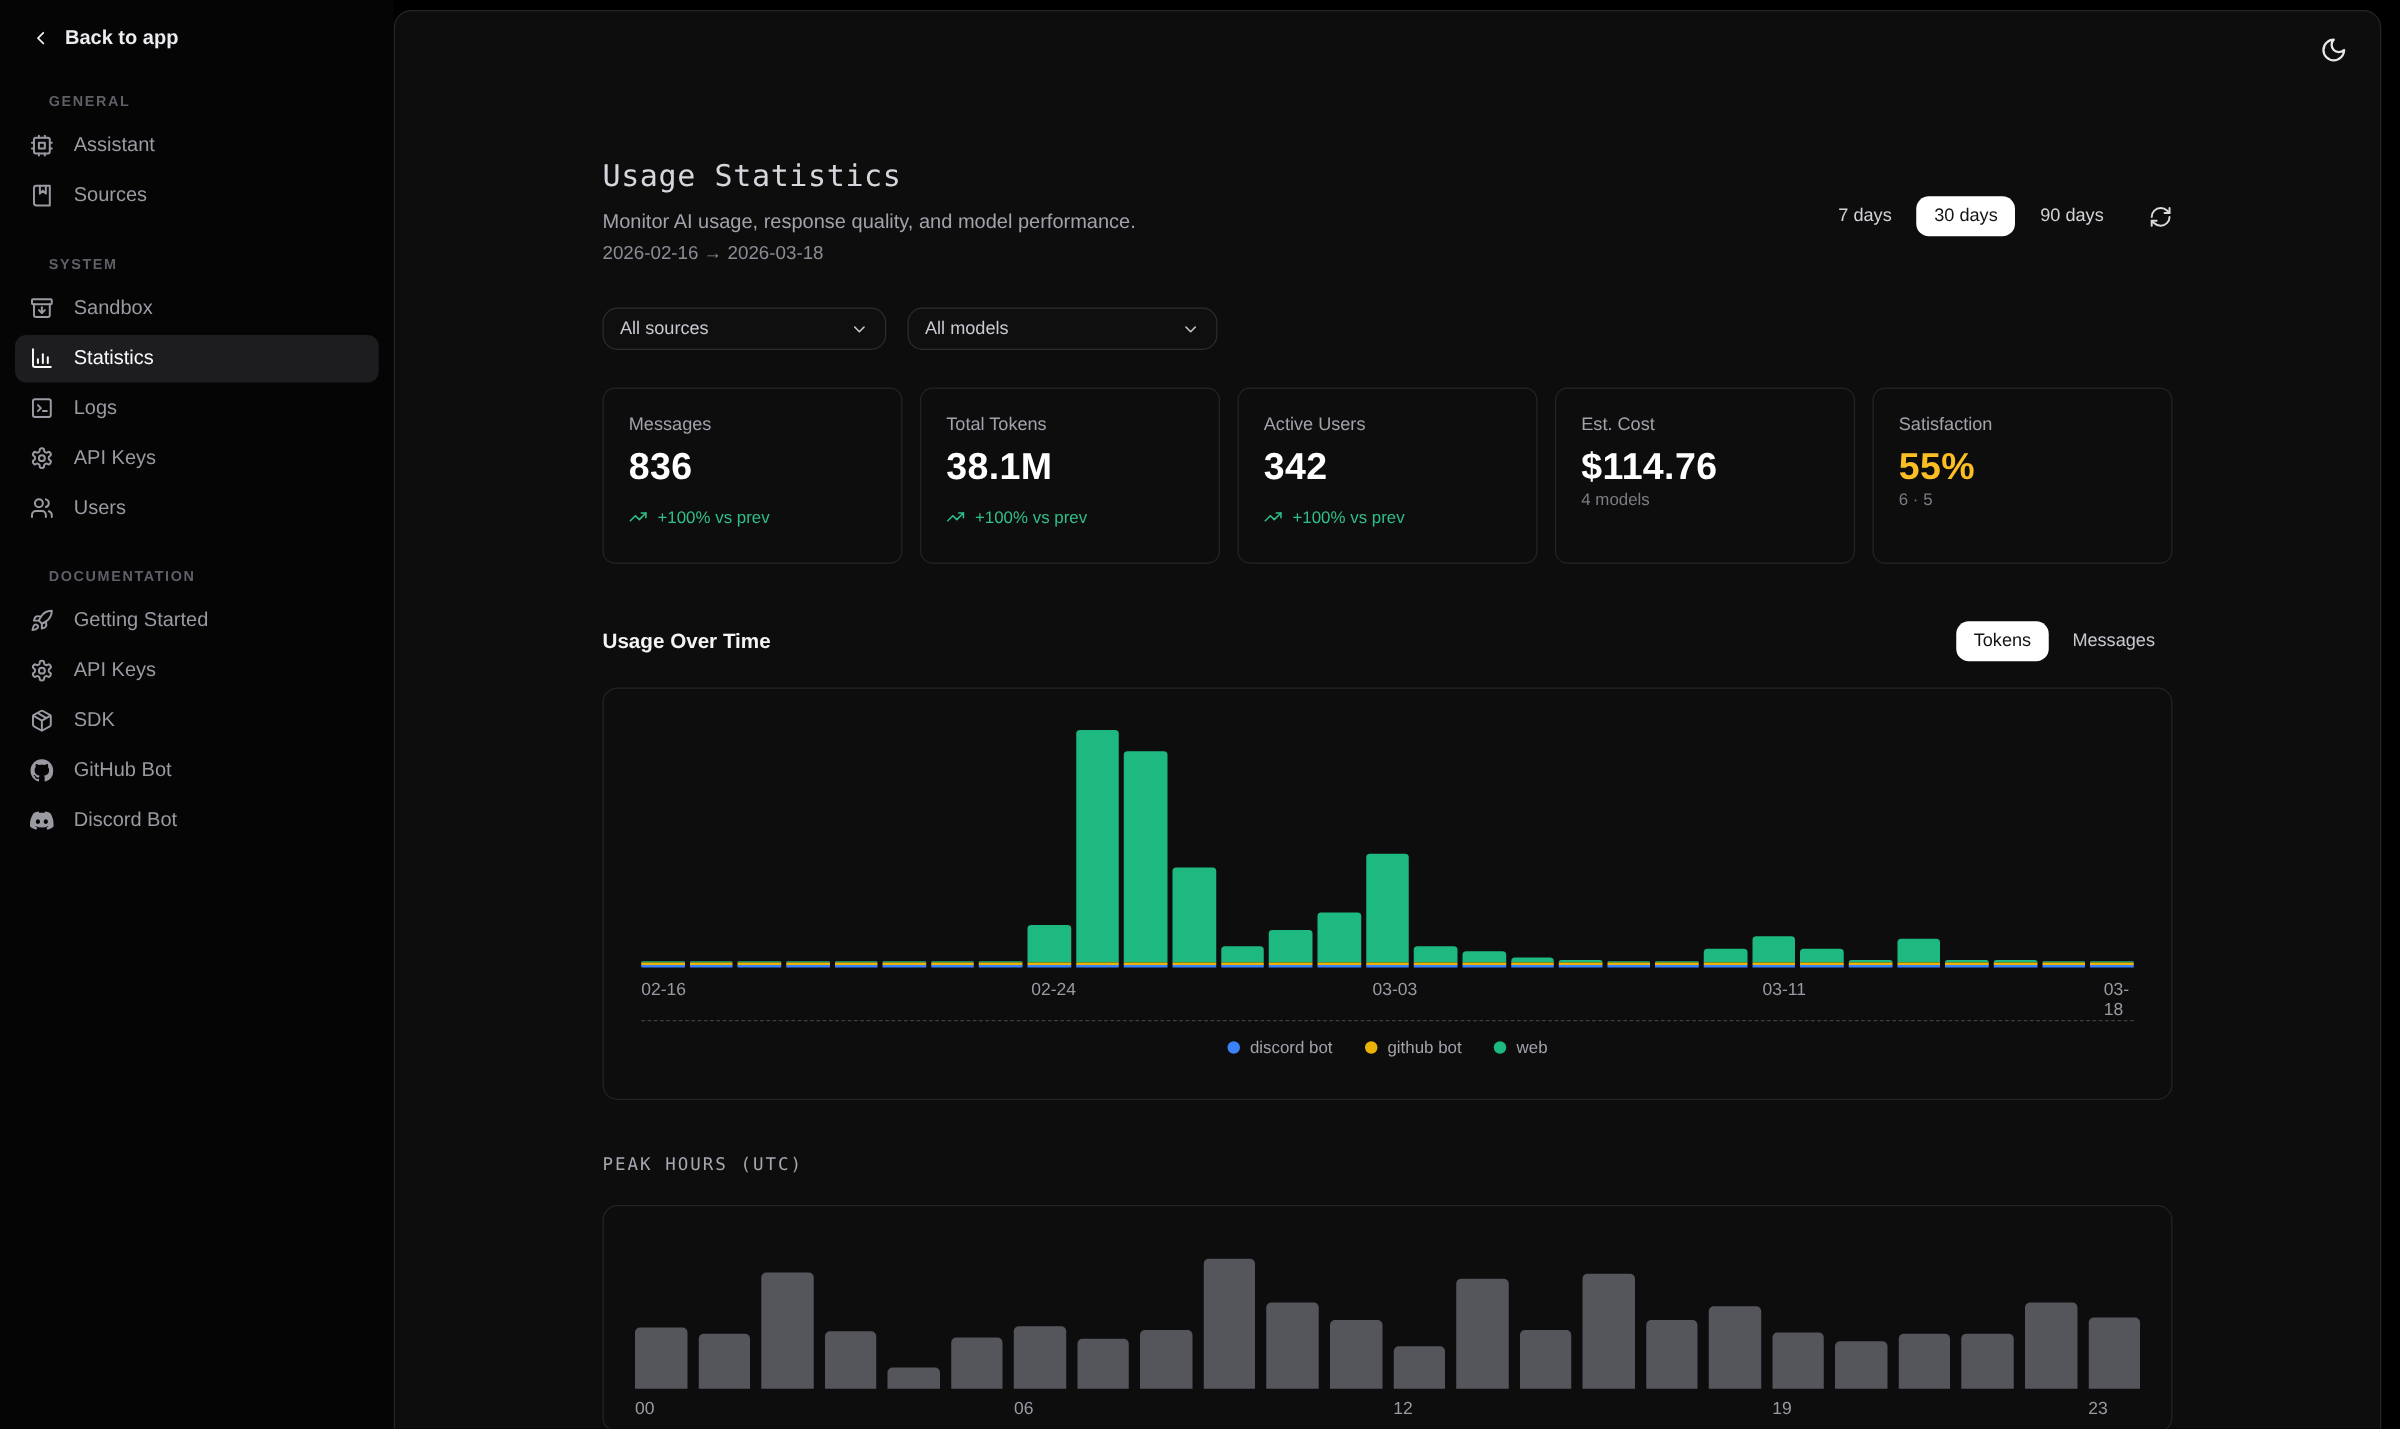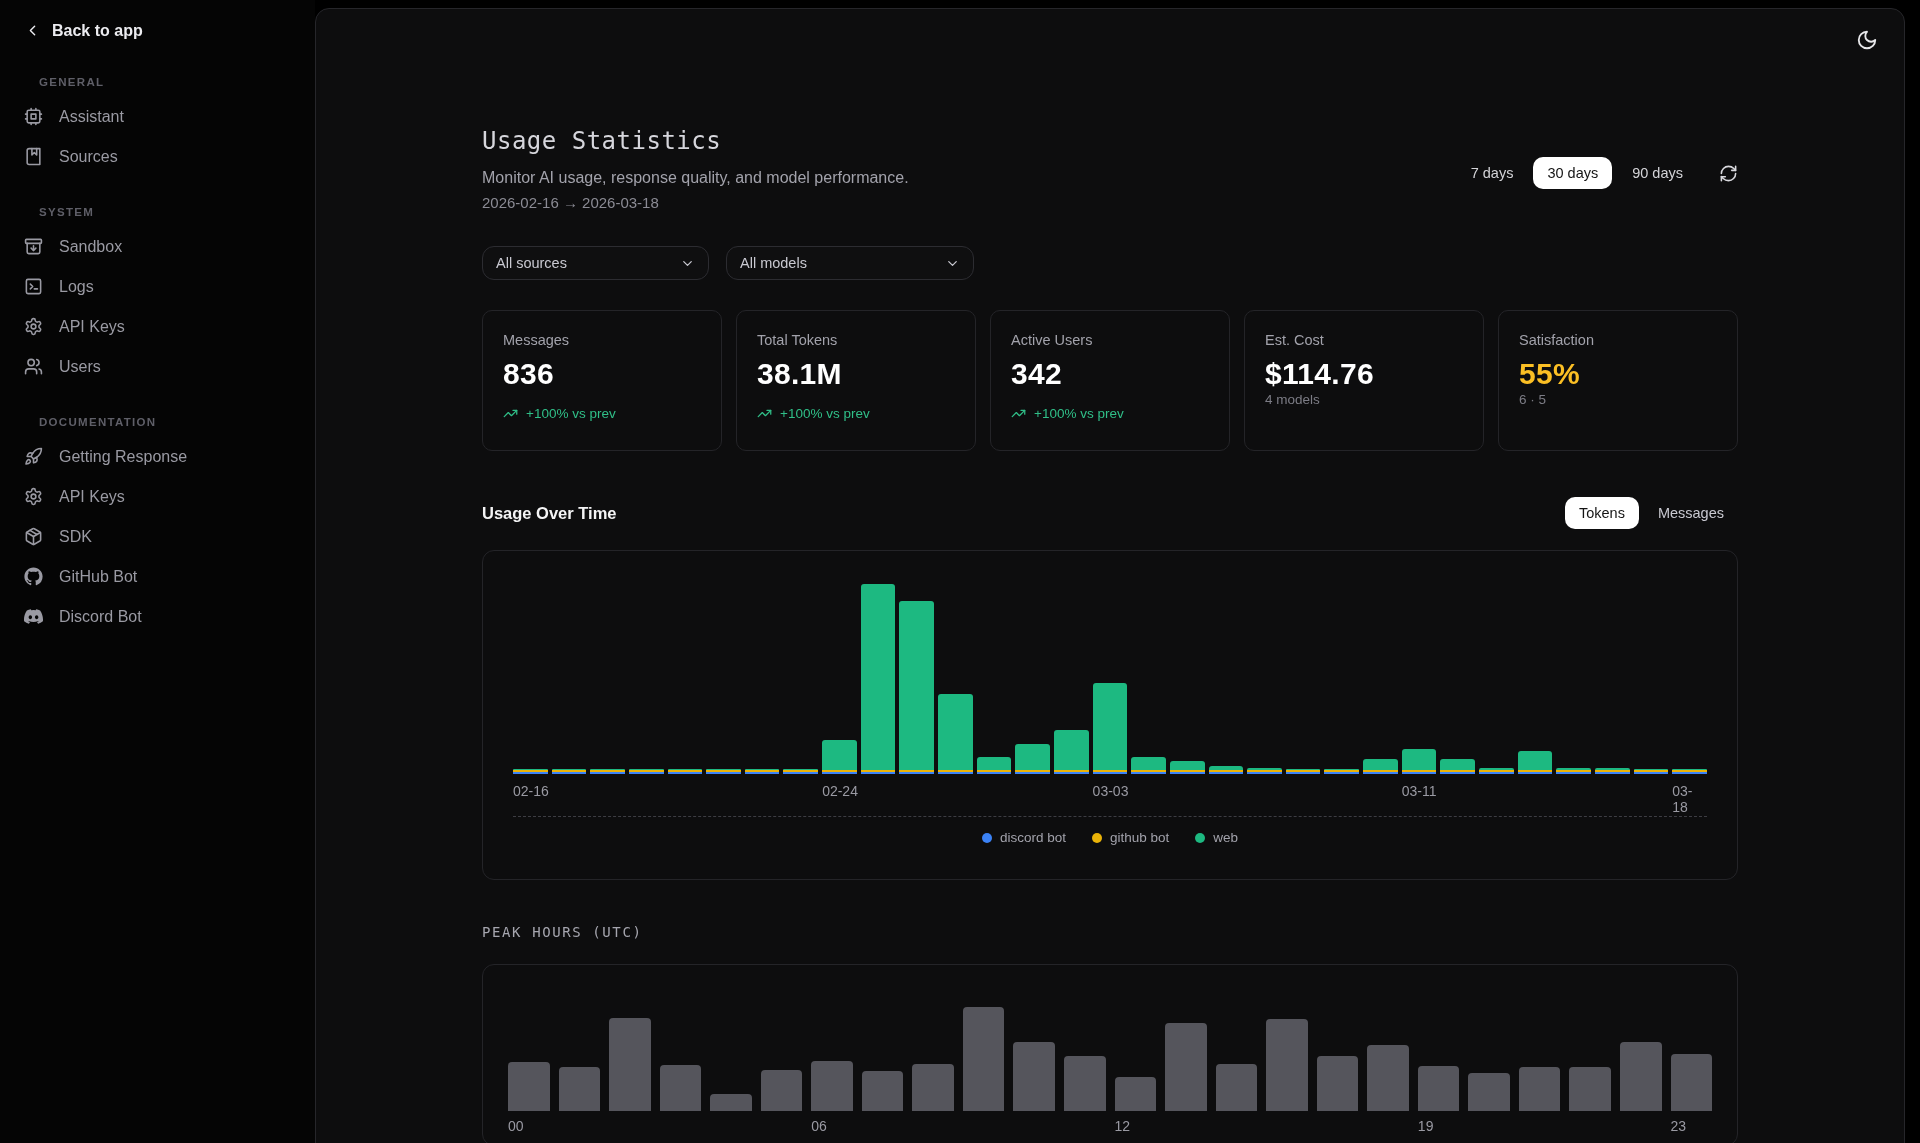--- a/index.html
+++ b/index.html
@@ -55,21 +55,21 @@
   .toggle-group { display:flex; align-items:center; gap:5px; }
   .toggle-btn { font-size:14.5px; color:#c9c9d1; padding:8px 14px; border-radius:10px; background:none; border:none; cursor:pointer; font-family:inherit; }
   .toggle-btn.active { background:#fff; color:#141414; }
 
   .chart-card { margin-top:21px; border:1px solid #242428; border-radius:12px; height:330px; background:#0d0d0e; }
   .plot { height:223px; display:flex; align-items:flex-end; gap:4px; padding:0 30px; }
   .slot { flex:1; display:flex; flex-direction:column; justify-content:flex-end; }
   .seg-web { border-radius:3px 3px 0 0; min-height:1px; }
   .seg-github { height:2px; }
   .seg-discord { height:2px; }
-  .xlabels { display:flex; gap:4px; padding:0 30px; margin-top:9px; }
+  .xlabels { display:flex; gap:15px; padding:0 30px; margin-top:9px; }
   .xslot { flex:1; position:relative; height:18px; }
   .xlabel { position:absolute; left:0; top:0; font-size:14px; color:#9a9aa3; white-space:nowrap; line-height:16px; }
   .xlabel.wrap { white-space:normal; width:32px; }
   .chart-divider { margin:15px 30px 0; border-top:1px dashed #3d3d43; }
   .legend { display:flex; justify-content:center; gap:26px; margin-top:13px; }
   .legend-item { display:flex; align-items:center; gap:8px; font-size:13.5px; color:#a2a2ab; }
   .legend-dot { width:10px; height:10px; border-radius:50%; }
 
   .peak-title { margin-top:44px; font-size:14px; color:#a6a6af; letter-spacing:1.6px; font-family:"DejaVu Sans Mono", monospace; }
   .peak-card { margin-top:24px; border:1px solid #242428; border-radius:12px; height:182px; background:#0d0d0e; }
@@ -116,20 +116,31 @@
         <span class="nav-icon">
           <svg width="19" height="19" viewBox="0 0 24 24" fill="none" stroke="currentColor" stroke-width="2" stroke-linecap="round" stroke-linejoin="round">
             <rect x="2" y="3" width="20" height="5" rx="1"></rect>
             <path d="M4 8v11a2 2 0 0 0 2 2h12a2 2 0 0 0 2-2V8"></path>
             <path d="M12 11v6"></path>
             <path d="m9 14 3 3 3-3"></path>
           </svg>
         </span>
         <span>Sandbox</span>
       </div>
+      <div class="nav-item active">
+        <span class="nav-icon">
+          <svg width="19" height="19" viewBox="0 0 24 24" fill="none" stroke="currentColor" stroke-width="2" stroke-linecap="round" stroke-linejoin="round">
+            <path d="M3 3v16a2 2 0 0 0 2 2h16"></path>
+            <path d="M8 17v-4"></path>
+            <path d="M13 17v-9"></path>
+            <path d="M18 17v-6"></path>
+          </svg>
+        </span>
+        <span>Statistics</span>
+      </div>
       <div class="nav-item">
         <span class="nav-icon">
           <svg width="19" height="19" viewBox="0 0 24 24" fill="none" stroke="currentColor" stroke-width="2" stroke-linecap="round" stroke-linejoin="round">
             <rect x="3" y="3" width="18" height="18" rx="2"></rect>
             <path d="m8 9 3 3-3 3"></path>
             <path d="M13 15h4"></path>
           </svg>
         </span>
         <span>Logs</span>
       </div>
@@ -156,21 +167,21 @@
       <div class="section-label">DOCUMENTATION</div>
       <div class="nav-item">
         <span class="nav-icon">
           <svg width="19" height="19" viewBox="0 0 24 24" fill="none" stroke="currentColor" stroke-width="2" stroke-linecap="round" stroke-linejoin="round">
             <path d="M4.5 16.5c-1.5 1.26-2 5-2 5s3.74-.5 5-2c.71-.84.7-2.13-.09-2.91a2.18 2.18 0 0 0-2.91-.09z"></path>
             <path d="m12 15-3-3a22 22 0 0 1 2-3.95A12.88 12.88 0 0 1 22 2c0 2.72-.78 7.5-6 11a22.35 22.35 0 0 1-4 2z"></path>
             <path d="M9 12H4s.55-3.03 2-4c1.62-1.08 5 0 5 0"></path>
             <path d="M12 15v5s3.03-.55 4-2c1.08-1.62 0-5 0-5"></path>
           </svg>
         </span>
-        <span>Getting Response</span>
+        <span>Getting Started</span>
       </div>
       <div class="nav-item">
         <span class="nav-icon">
           <svg width="19" height="19" viewBox="0 0 24 24" fill="none" stroke="currentColor" stroke-width="2" stroke-linecap="round" stroke-linejoin="round">
             <path d="M12.22 2h-.44a2 2 0 0 0-2 2v.18a2 2 0 0 1-1 1.73l-.43.25a2 2 0 0 1-2 0l-.15-.08a2 2 0 0 0-2.73.73l-.22.38a2 2 0 0 0 .73 2.73l.15.1a2 2 0 0 1 1 1.72v.51a2 2 0 0 1-1 1.74l-.15.09a2 2 0 0 0-.73 2.73l.22.38a2 2 0 0 0 2.73.73l.15-.08a2 2 0 0 1 2 0l.43.25a2 2 0 0 1 1 1.73V20a2 2 0 0 0 2 2h.44a2 2 0 0 0 2-2v-.18a2 2 0 0 1 1-1.73l.43-.25a2 2 0 0 1 2 0l.15.08a2 2 0 0 0 2.73-.73l.22-.39a2 2 0 0 0-.73-2.73l-.15-.08a2 2 0 0 1-1-1.74v-.5a2 2 0 0 1 1-1.74l.15-.09a2 2 0 0 0 .73-2.73l-.22-.38a2 2 0 0 0-2.73-.73l-.15.08a2 2 0 0 1-2 0l-.43-.25a2 2 0 0 1-1-1.73V4a2 2 0 0 0-2-2z"></path>
             <circle cx="12" cy="12" r="3"></circle>
           </svg>
         </span>
         <span>API Keys</span>
       </div>

